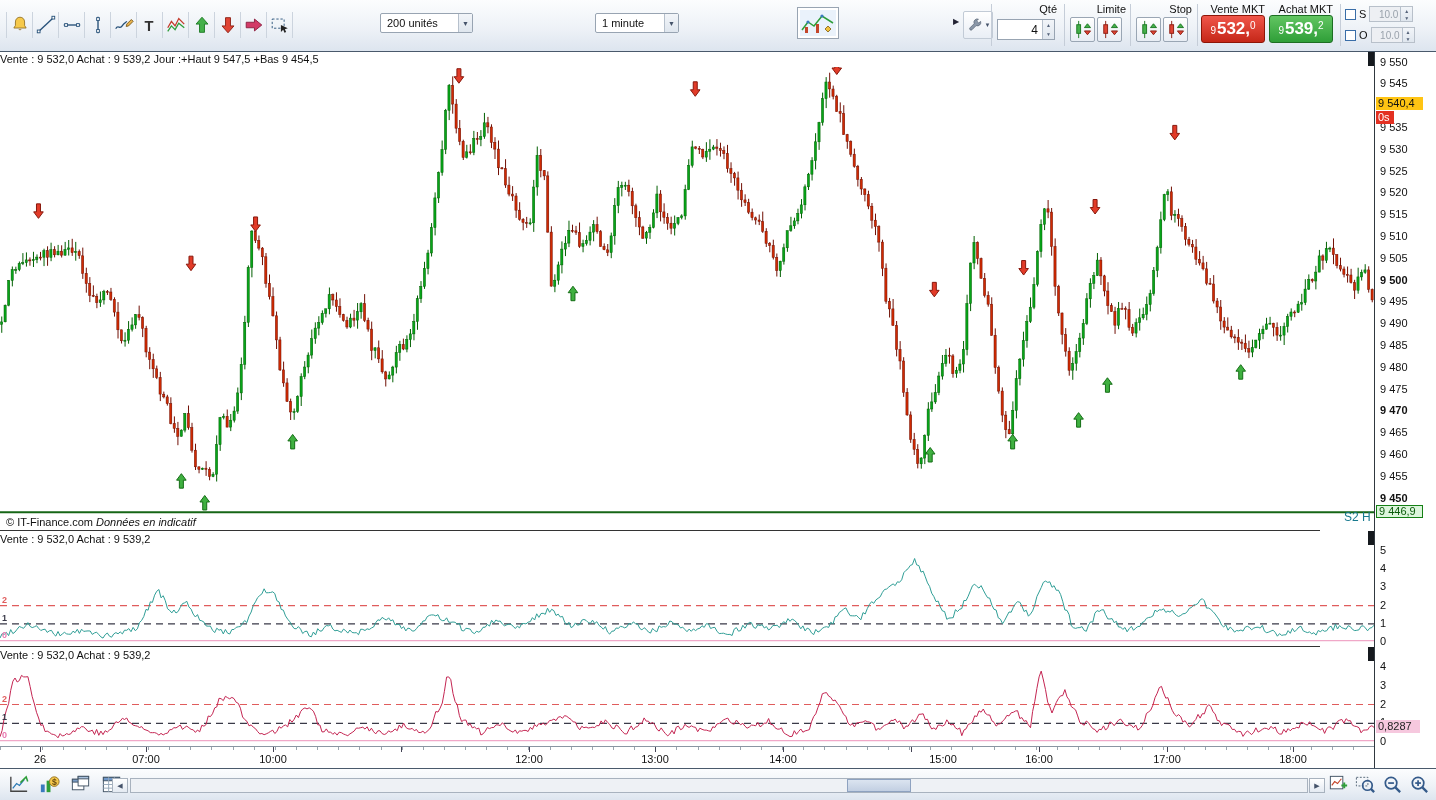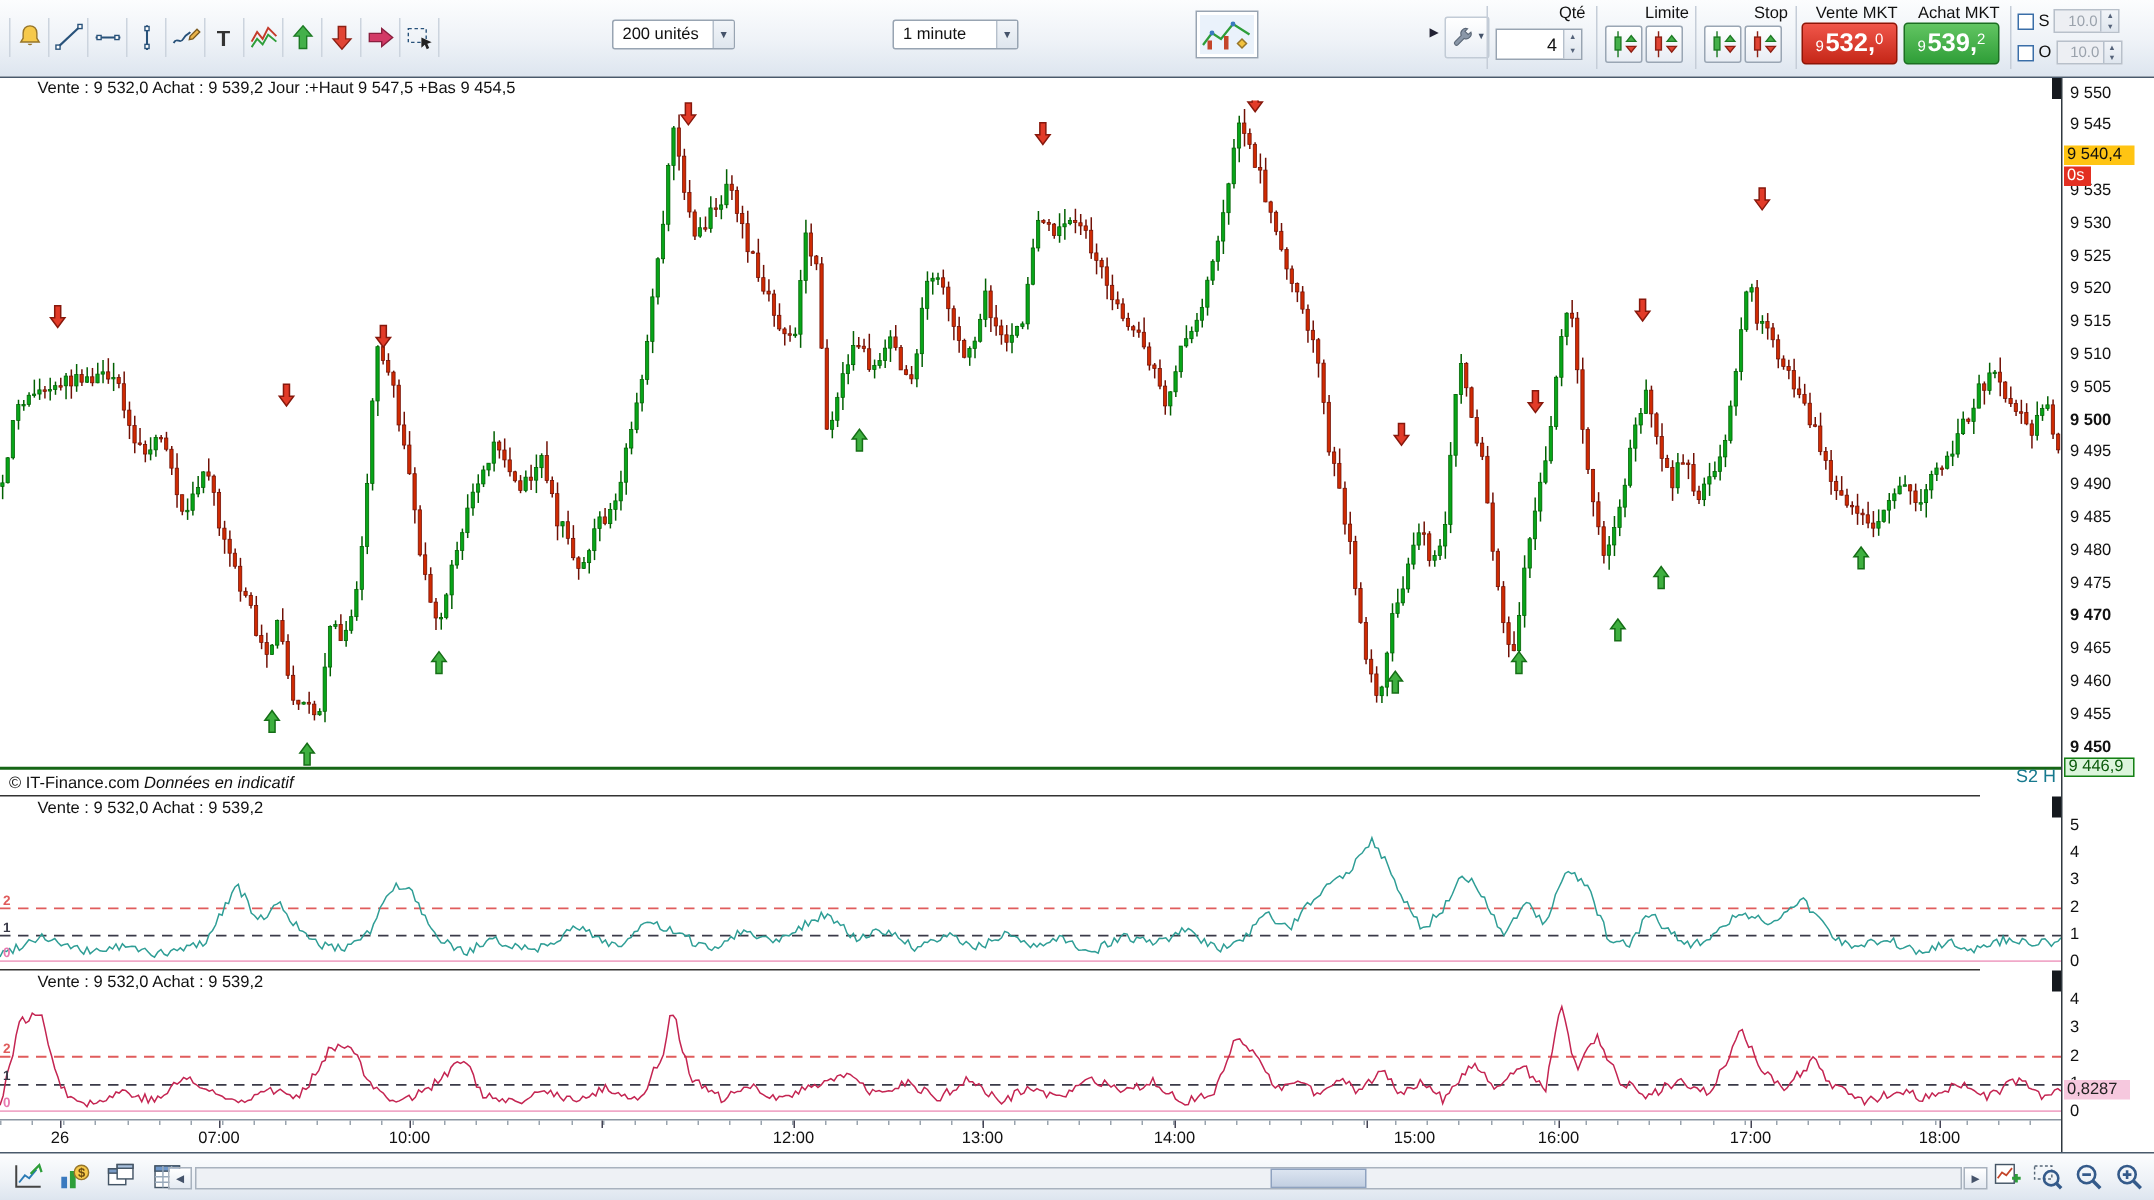--- a/index.html
+++ b/index.html
@@ -5,21 +5,21 @@
 *{margin:0;padding:0;box-sizing:border-box}
 html,body{width:1436px;height:800px;overflow:hidden;background:#fff;font-family:"Liberation Sans",sans-serif}
 #root{position:relative;width:1436px;height:800px;background:#fff}
 
 #top-toolbar{position:absolute;left:0;top:0;width:1436px;height:52px;background:linear-gradient(#fcfdfe,#eef2f7 55%,#dde5ef);border-bottom:1px solid #49596b}
 #tool-strip{position:absolute;left:6px;top:12px;display:flex;border-left:1px solid #ccd4de}
 .toolbtn{width:26px;height:26px;border:none;border-right:1px solid #ccd4de;background:transparent;display:flex;align-items:center;justify-content:center;cursor:pointer;padding:0}
 .dropdown{position:absolute;top:13px;height:20px;background:#fff;border:1px solid #98a4b2;border-radius:2px;font-size:11px;color:#111;display:flex;align-items:center;cursor:pointer}
 .dropdown .dd-text{padding:0 6px;flex:1;white-space:nowrap}
 .dd-arrow{width:14px;height:100%;display:flex;align-items:center;justify-content:center;font-size:7px;color:#45536a;border-left:1px solid #b6c0cc;background:linear-gradient(#f2f5f9,#dfe6ee)}
-#dd-units{left:408px;width:82px}
+#dd-units{left:380px;width:93px}
 #dd-tf{left:595px;width:84px}
 #chart-type-btn{position:absolute;left:797px;top:7px;width:42px;height:32px;border:1px solid #98a4b2;background:#fff;padding:2px;cursor:pointer}
 #expander{position:absolute;left:953px;top:17px;font-size:8px;color:#223;cursor:pointer}
 #wrench-btn{position:absolute;left:963px;top:11px;width:30px;height:28px;border:1px solid #c2cbd6;border-radius:2px;background:linear-gradient(#fff,#e9eef5);display:flex;align-items:center;justify-content:center;gap:1px;cursor:pointer;font-size:6px;color:#45536a}
 .tlabel{position:absolute;top:3px;font-size:11px;color:#111;text-align:right}
 #qty-box{position:absolute;left:997px;top:19px;width:58px;height:21px;border:1px solid #98a4b2;background:#fff;display:flex;align-items:center;font-size:12px;color:#111}
 #qty-box .qval{flex:1;text-align:right;padding-right:4px}
 .spin{display:flex;flex-direction:column;width:12px;height:100%;border-left:1px solid #b6c0cc;background:linear-gradient(#f2f5f9,#dfe6ee)}
 .spin span{flex:1;font-size:5px;color:#55637a;display:flex;align-items:center;justify-content:center}
 .obtn{position:absolute;top:17px;width:25px;height:25px;border:1px solid #9aa6b4;border-radius:2px;background:linear-gradient(#fff,#e8edf4);display:flex;align-items:center;justify-content:center;cursor:pointer;padding:0}
@@ -29,21 +29,21 @@
 .mkt .p-sup{font-size:10px;position:relative;top:-5px}
 .mkt.red{left:1201px;background:linear-gradient(#f0564a,#c52718);border:1px solid #8e1507}
 .mkt.green{left:1269px;background:linear-gradient(#62c562,#2f9e38);border:1px solid #1c6e22}
 .so-row{position:absolute;left:1345px;display:flex;align-items:center;gap:3px}
 .cbx{width:11px;height:11px;background:#fff;border:1px solid #3a6ea8;display:inline-block;cursor:pointer}
 .so-lab{font-size:11px;color:#111}
 .so-input{width:44px;height:16px;border:1px solid #b8c0ca;background:#edeff3;color:#9aa2ac;font-size:10px;display:flex;align-items:center}
 .so-input .sval{flex:1;text-align:right;padding-right:2px}
 .vdiv{position:absolute;top:4px;width:1px;height:42px;background:#c5cdd8}
 
-.info-line{position:absolute;left:0;width:1320px;background:#fff;font-size:11px;color:#111;white-space:nowrap;padding-left:25px}
+.info-line{position:absolute;left:0;width:1320px;background:#fff;font-size:11px;color:#111;white-space:nowrap;padding-left:0}
 #main-info{top:52px;height:15px;line-height:15px}
 .info-line.bordered{border-top:1px solid #333;height:17px;line-height:16px}
 .plot{position:absolute;left:0;width:1374px;background:#fff;display:block}
 #main-plot{top:67px;height:463px}
 #p2-plot{top:547px;height:99px}
 #p3-plot{top:663px;height:83px}
 #s2-label{position:absolute;left:1344px;top:510px;font-size:12px;color:#17798e}
 #copyright{position:absolute;left:3px;top:516px;font-size:11px;color:#111;background:#fff;padding:0 3px}
 #copyright i{font-style:italic}
 .handle{position:absolute;left:1368px;width:6px;height:14px;background:#15191e}

